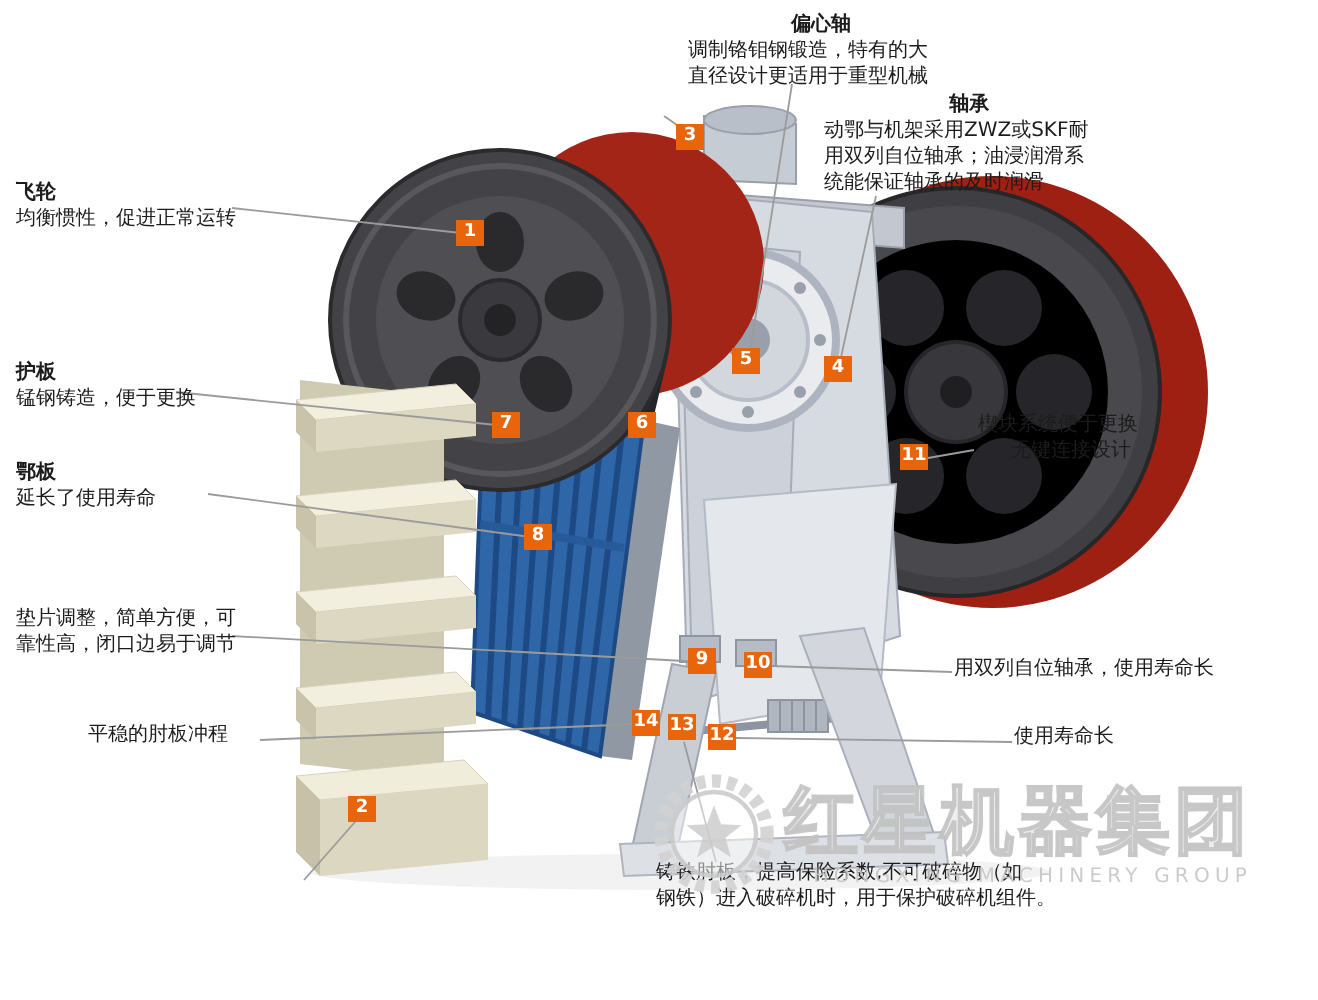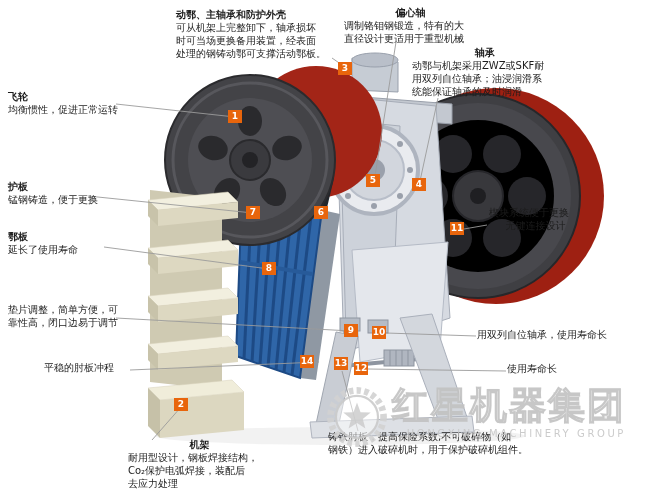--- a/index.html
+++ b/index.html
@@ -5,21 +5,21 @@
   * { margin:0; padding:0; box-sizing:border-box; }
   html,body { background:#ffffff; font-family:"DejaVu Sans","Liberation Sans",sans-serif; }
   .stage { position:relative; width:659px; height:500px; background:#fff; overflow:hidden; }
   .layer { position:absolute; left:0; top:0; }
   .label { position:absolute; font-size:10px; line-height:13px; color:#1c1c1c; white-space:nowrap; }
   .label .t { font-weight:bold; }
   .ind { margin-left:13px;text-align:center; }
   .marker { position:absolute; width:14px; height:13px; background:#e8650c; color:#fff;
             font-size:9px; font-weight:bold; text-align:center; line-height:13px; }
   .watermark { position:absolute; left:326px; top:386px; width:330px; display:flex;
-               align-items:flex-start; opacity:.9; pointer-events:none; }
+               align-items:center; opacity:.9; pointer-events:none; }
   .wm-text { margin-left:4px; }
   .wm-cn { font-size:37px; font-weight:bold; letter-spacing:2px; color:rgba(255,255,255,0.62);
            -webkit-text-stroke:1px #c2c2c2; text-shadow:0 0 1px #cfcfcf; line-height:40px; }
   .wm-en { font-size:10px; letter-spacing:2.6px; color:#c6c6c6; text-align:right; margin-top:2px; }
 </style>
 </head>
 <body>
 
 <div class="stage">
 
@@ -165,28 +165,22 @@
   <span class="marker" style="left:412px;top:178px">4</span>
   <span class="marker" style="left:366px;top:174px">5</span>
   <span class="marker" style="left:314px;top:206px">6</span>
   <span class="marker" style="left:246px;top:206px">7</span>
   <span class="marker" style="left:262px;top:262px">8</span>
   <span class="marker" style="left:344px;top:324px">9</span>
   <span class="marker" style="left:372px;top:326px">10</span>
   <span class="marker" style="left:450px;top:222px">11</span>
   <span class="marker" style="left:354px;top:362px">12</span>
   <span class="marker" style="left:334px;top:357px">13</span>
-  <span class="marker" style="left:300px;top:355px">14</span>
-
-  <div class="label" style="left:176px;top:8px">
-    <div class="t">动鄂、主轴承和防护外壳</div>
-    <div>可从机架上完整卸下，轴承损坏</div>
-    <div>时可当场更换备用装置，经表面</div>
-    <div>处理的钢铸动鄂可支撑活动鄂板。</div>
-  </div>
+  <span class="marker" style="left:316px;top:355px">14</span>
+
 
   <div class="label" style="left:344px;top:6px">
     <div class="t ind">偏心轴</div>
     <div>调制铬钼钢锻造，特有的大</div>
     <div>直径设计更适用于重型机械</div>
   </div>
 
   <div class="label" style="left:412px;top:46px">
     <div class="t ind">轴承</div>
     <div>动鄂与机架采用ZWZ或SKF耐</div>
@@ -211,26 +205,20 @@
 
   <div class="label" style="left:8px;top:303px">
     <div>垫片调整，简单方便，可</div>
     <div>靠性高，闭口边易于调节</div>
   </div>
 
   <div class="label" style="left:44px;top:361px">
     <div>平稳的肘板冲程</div>
   </div>
 
-  <div class="label" style="left:128px;top:438px">
-    <div class="t ind">机架</div>
-    <div>耐用型设计，钢板焊接结构，</div>
-    <div>Co₂保护电弧焊接，装配后</div>
-    <div>去应力处理</div>
-  </div>
 
   <div class="label" style="left:328px;top:430px">
     <div>铸铁肘板，提高保险系数,不可破碎物（如</div>
     <div>钢铁）进入破碎机时，用于保护破碎机组件。</div>
   </div>
 
   <div class="label" style="left:489px;top:206px">
     <div>楔块系统便于更换</div>
     <div class="ind">无键连接设计</div>
   </div>

